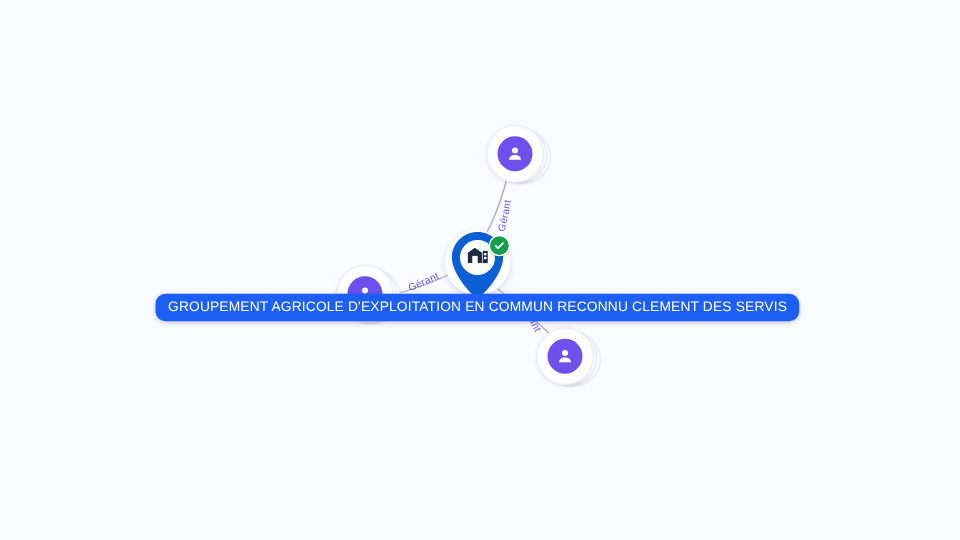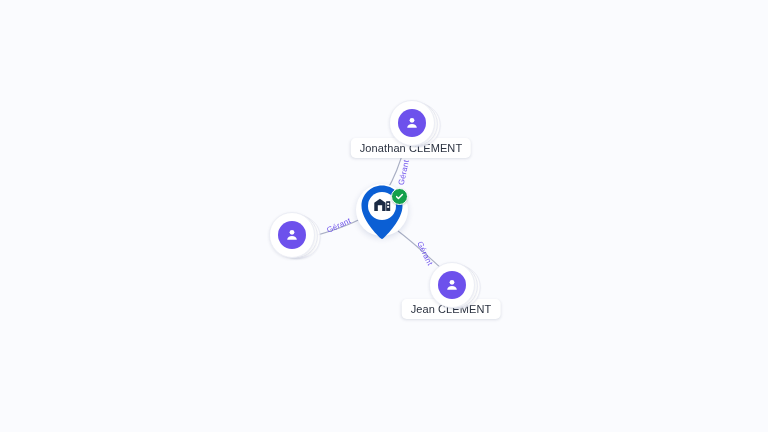--- a/index.html
+++ b/index.html
@@ -141,21 +141,20 @@
       <div class="ring">
         <div class="avatar">
           <svg width="16" height="16" viewBox="0 0 24 24">
             <circle cx="12" cy="8" r="3.6" fill="#ffffff"></circle>
             <path d="M4.8 19.2c0-3.6 3.2-5.8 7.2-5.8s7.2 2.2 7.2 5.8z" fill="#ffffff"></path>
           </svg>
         </div>
       </div>
     </div>
   </div>
-  <div class="label" style="left:411px;top:138px;">Jonathan CLEMENT</div>
 
   <div class="node z-mid" style="left:291px;top:234px;">
     <div class="stack">
       <div class="ghost g1"></div>
       <div class="ghost g2"></div>
       <div class="ring">
         <div class="avatar">
           <svg width="16" height="16" viewBox="0 0 24 24">
             <circle cx="12" cy="8" r="3.6" fill="#ffffff"></circle>
             <path d="M4.8 19.2c0-3.6 3.2-5.8 7.2-5.8s7.2 2.2 7.2 5.8z" fill="#ffffff"></path>
@@ -172,21 +171,20 @@
       <div class="ring">
         <div class="avatar">
           <svg width="16" height="16" viewBox="0 0 24 24">
             <circle cx="12" cy="8" r="3.6" fill="#ffffff"></circle>
             <path d="M4.8 19.2c0-3.6 3.2-5.8 7.2-5.8s7.2 2.2 7.2 5.8z" fill="#ffffff"></path>
           </svg>
         </div>
       </div>
     </div>
   </div>
-  <div class="label" style="left:451px;top:299px;">Jean CLEMENT</div>
 
   <div class="node z-top" style="left:382px;top:214px;">
     <div class="pin-wrap">
       <div class="pin-halo"></div>
       <div class="pin">
         <svg width="46" height="58" viewBox="0 0 46 58">
           <path d="M23 1.5C11.7 1.5 2.5 10.6 2.5 21.9c0 13.8 16.2 29.6 19.2 32.4a1.9 1.9 0 0 0 2.6 0c3-2.8 19.2-18.6 19.2-32.4C43.5 10.6 34.3 1.5 23 1.5z" fill="#0b5fd4"></path>
           <circle cx="23" cy="22" r="14" fill="#ffffff"></circle>
         </svg>
       </div>
@@ -200,14 +198,15 @@
         </svg>
       </div>
       <div class="pin-badge">
         <svg width="9" height="9" viewBox="0 0 12 12">
           <path d="M2.2 6.2l2.4 2.5L9.8 3.4" fill="none" stroke="#ffffff" stroke-width="2" stroke-linecap="round" stroke-linejoin="round"></path>
         </svg>
       </div>
     </div>
   </div>
 
+  <div class="label primary" style="left:382px;top:235px;">GROUPEMENT AGRICOLE D'EXPLOITATION EN COMMUN RECONNU CLEMENT DES SERVIS</div>
 
 </div>
 
 </body></html>

